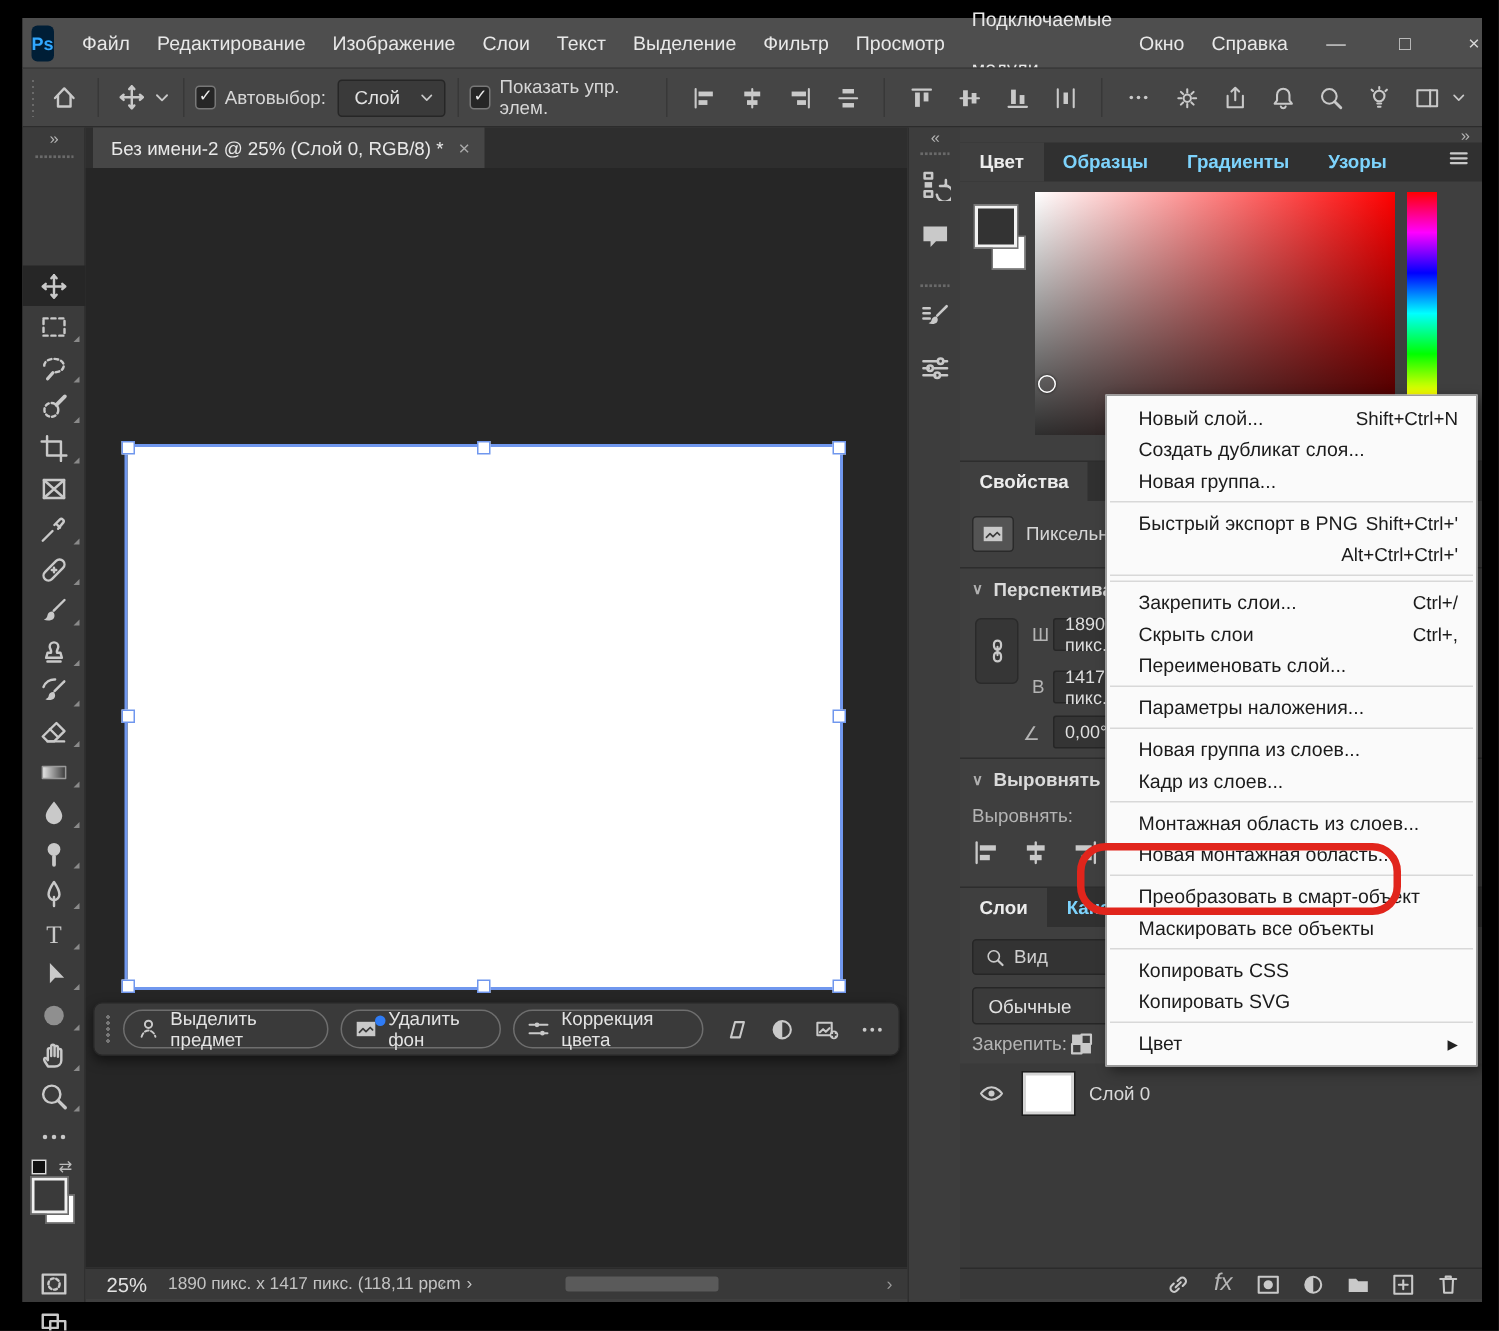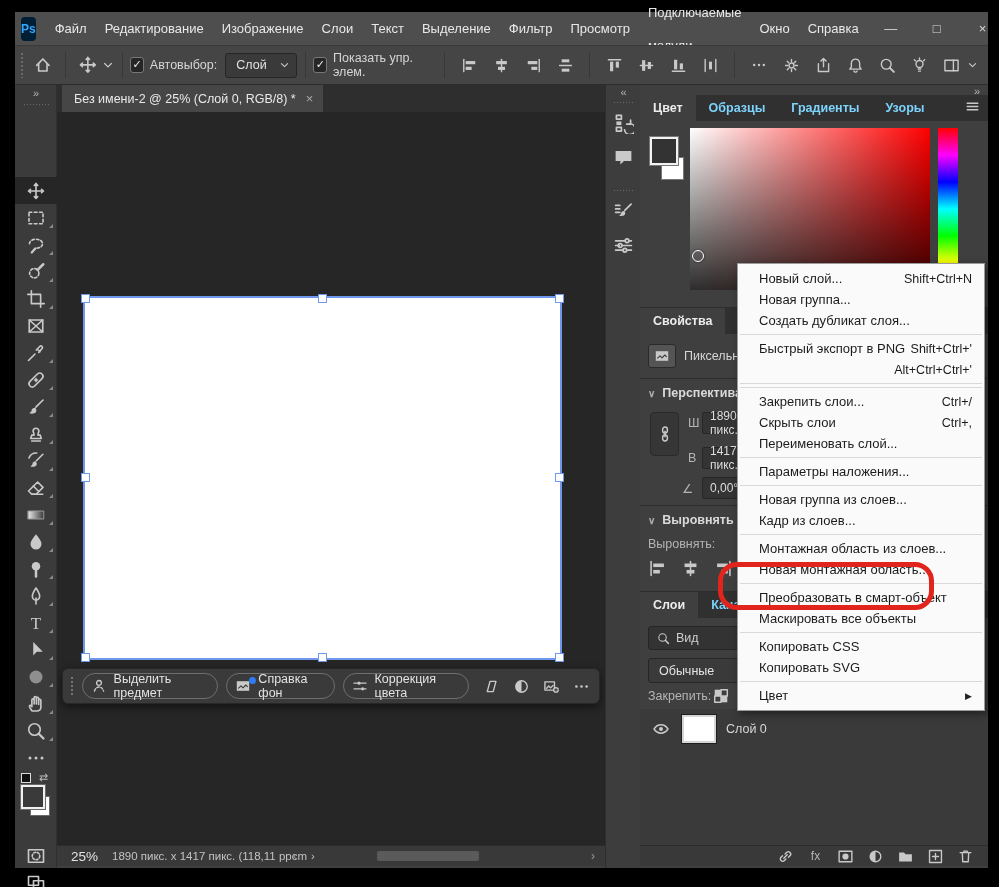--- a/index.html
+++ b/index.html
@@ -107,21 +107,21 @@
   .pick-cursor{position:absolute;width:10px;height:10px;border:1.5px solid #fff;border-radius:50%;box-shadow:0 0 2px rgba(0,0,0,.7);}
 
   
   .search-box{position:absolute;height:24px;background:#333;border:1px solid #262626;border-radius:3px;display:flex;
               align-items:center;gap:6px;padding:0 8px;font-size:12.5px;color:#cfcfcf;box-sizing:border-box;}
   .layers-list{position:absolute;background:#3a3a3a;}
   .layer-row{position:absolute;display:flex;align-items:center;}
   .layer-thumb{width:34px;height:28px;background:#fff;border:2px solid #d5d5d5;outline:1px solid #1e1e1e;box-sizing:border-box;}
   .panel-bottom{position:absolute;left:0;width:348px;height:21px;background:#393939;border-top:1px solid #2b2b2b;
                 display:flex;align-items:center;justify-content:flex-end;gap:13px;padding-right:14px;box-sizing:border-box;}
-  .fx-txt{font-size:12px;color:#b5b5b5;}
+  .fx-txt{font-size:16px;font-style:italic;color:#b5b5b5;}
 
   
   .ctx{position:absolute;left:722px;top:251px;width:248px;background:#fafafa;border:1px solid #9b9b9b;
        box-shadow:3px 3px 8px rgba(0,0,0,.45);padding:4px 0;z-index:50;box-sizing:border-box;}
   .ctx-item{height:21px;display:flex;align-items:center;padding:0 12px 0 21px;font-size:13px;color:#1b1b1b;}
   .ctx-item .sc{margin-left:auto;font-size:12.5px;color:#1b1b1b;}
   .ctx-sep{height:1px;background:#d8d8d8;margin:3px 2px;}
   .ctx-arrow{margin-left:auto;font-size:9px;color:#222;}
   .red-ring{position:absolute;left:718px;top:562px;width:206px;height:38px;border:5px solid #e1251c;
             border-radius:19px;z-index:60;pointer-events:none;}
@@ -581,21 +581,21 @@
             </span>
             <span>Выделить предмет</span>
           </div>
           <div class="task-btn">
             <span class="ic" style="height: 16px; width: 16px;">
               <svg viewBox="0 0 16 16" fill="none" stroke="#c9c9c9" stroke-width="1.3" stroke-linecap="round" stroke-linejoin="round">
                 <rect x="1.8" y="3.2" width="12.4" height="9.6" fill="#c9c9c9" stroke="none"></rect>
                 <path d="M3.6 10.2l2.4-2.4 2 2 2.8-2.8 1.6 1.6" stroke="#3b3b3b" stroke-width="1.1"></path>
               </svg>
             </span>
-            <span>Справка фон</span>
+            <span>Удалить фон</span>
             <span class="blue-dot"></span>
           </div>
           <div class="task-btn">
             <span class="ic" style="height: 16px; width: 16px;">
               <svg viewBox="0 0 16 16" fill="none" stroke="#c9c9c9" stroke-width="1.3" stroke-linecap="round" stroke-linejoin="round">
                 <path d="M2 5.2h3.4M8.6 5.2H14M2 10.8h6.8M12.2 10.8H14"></path>
                 <circle cx="7" cy="5.2" r="1.6" fill="#c9c9c9" stroke="none"></circle>
                 <circle cx="10.6" cy="10.8" r="1.6" fill="#c9c9c9" stroke="none"></circle>
               </svg>
             </span>
@@ -868,24 +868,24 @@
         </span>
       </div>
   </div>
 
   <div class="ctx">
       <div class="ctx-item">
         <span>Новый слой...</span>
         <span class="sc">Shift+Ctrl+N</span>
       </div>
       <div class="ctx-item">
+        <span>Создать дубликат слоя...</span>
+      </div>
+      <div class="ctx-item">
         <span>Новая группа...</span>
-      </div>
-      <div class="ctx-item">
-        <span>Создать дубликат слоя...</span>
       </div>
       <div class="ctx-sep"></div>
       <div class="ctx-item">
         <span>Быстрый экспорт в PNG</span>
         <span class="sc">Shift+Ctrl+'</span>
       </div>
       <div class="ctx-item">
         <span class="sc">Alt+Ctrl+Ctrl+'</span>
       </div>
       <div class="ctx-sep"></div>

